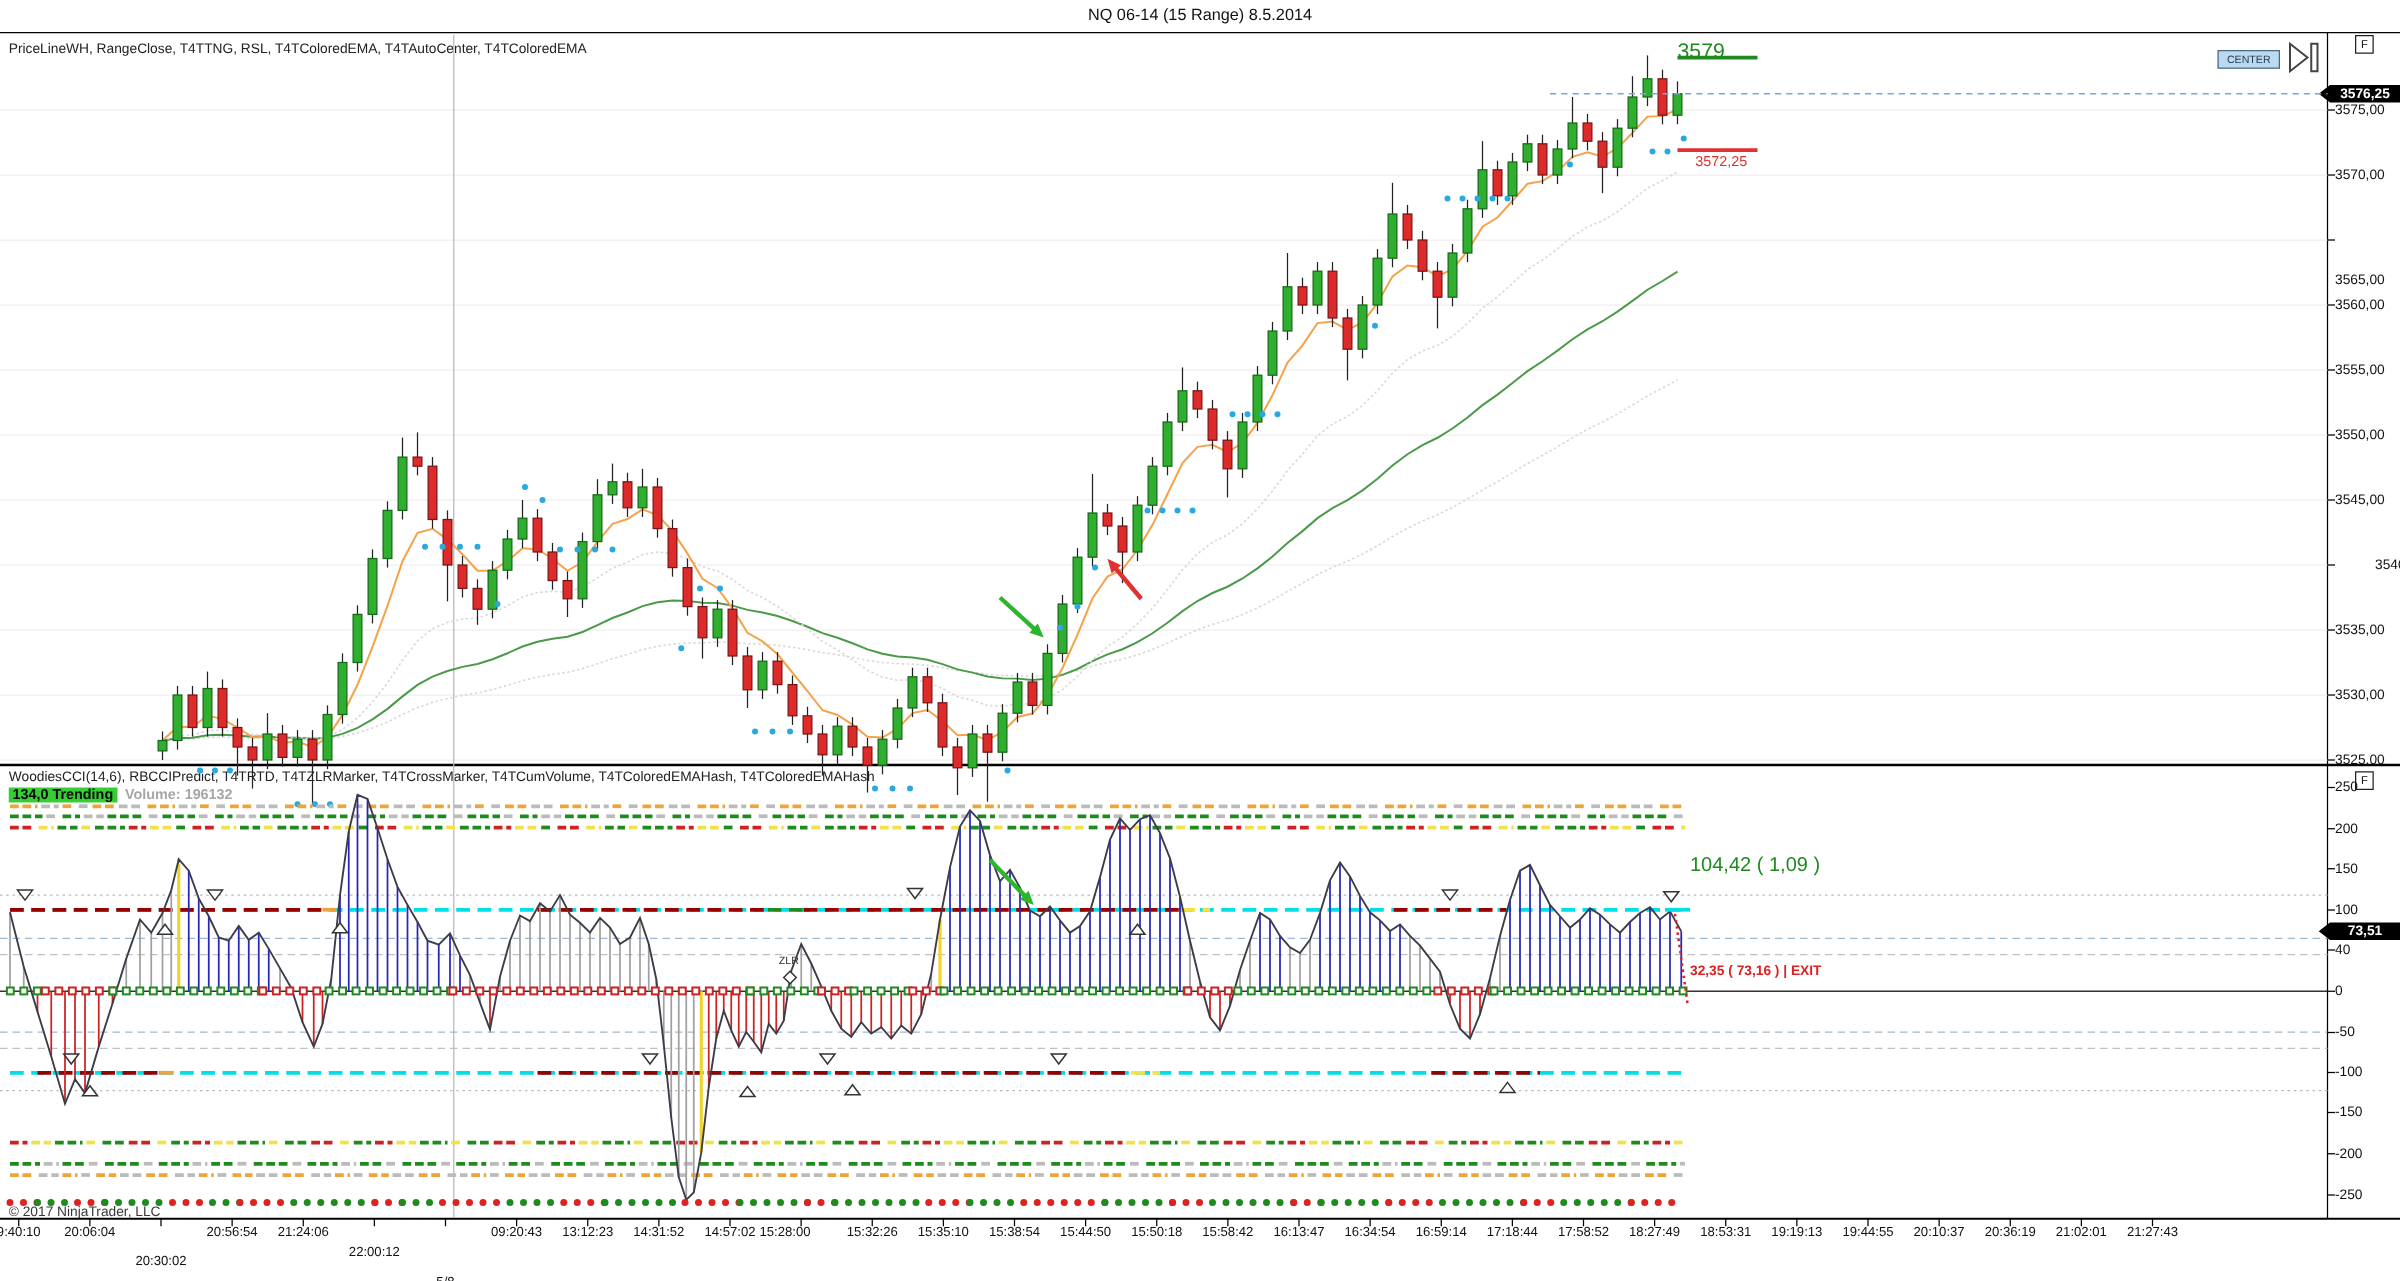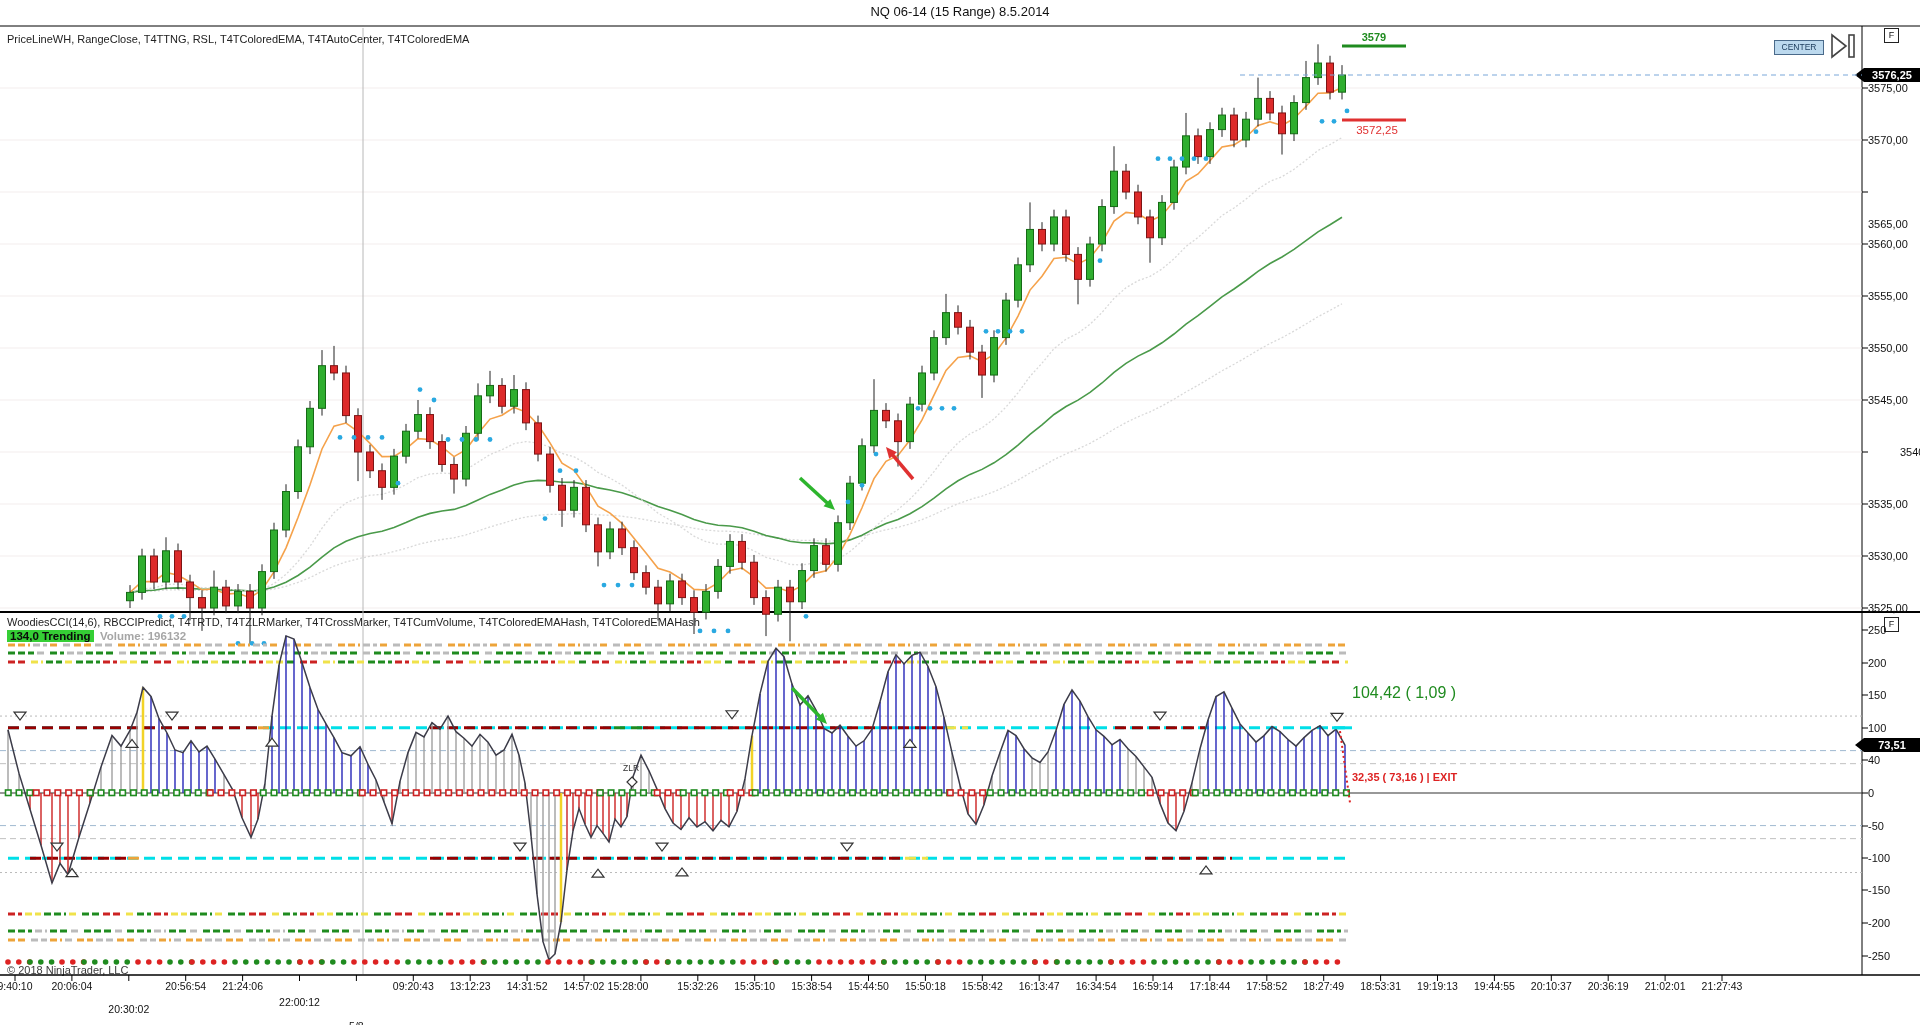--- a/index.html
+++ b/index.html
@@ -17,39 +17,39 @@
   .fbox{width:13px;height:13px;border:1px solid #222;background:#fff;font-size:9px;line-height:12px;
     text-align:center;color:#111;}
   #fbox1{top:28px;left:1884px;}
   #fbox2{top:617px;left:1884px;}
   .tag{width:56px;height:14px;background:#000;color:#fff;font-size:11px;font-weight:bold;
     line-height:14px;text-align:center;}
   .tag-tip{width:0;height:0;border-top:7px solid transparent;border-bottom:7px solid transparent;
     border-right:9px solid #000;}
   #price-tag{top:68px;left:1864px;}  #price-tip{top:68px;left:1855px;}
   #cci-tag{top:738px;left:1864px;}   #cci-tip{top:738px;left:1855px;}
-  #tgt-lbl{top:31px;left:1342px;width:64px;text-align:center;font-size:11px;font-weight:bold;color:#1f8b1f;}
+  #tgt-lbl{top:31px;left:1342px;width:64px;font-size:17px;font-weight:normal;color:#1f8b1f;}
   #stop-lbl{top:124px;left:1342px;width:70px;text-align:center;font-size:11.5px;color:#e03131;}
   #long-lbl{top:684px;left:1352px;font-size:16px;color:#1f8b1f;}
   #exit-lbl{top:771px;left:1352px;font-size:11px;font-weight:bold;color:#dd2222;}
   #zlr-lbl{top:763px;left:623px;font-size:8.5px;color:#333;}
   .axis-lbl{position:absolute;left:1868px;font-size:11px;color:#111;}
   .time-lbl{position:absolute;top:980px;font-size:10.5px;color:#111;transform:translateX(-50%);}
   #chart-svg{position:absolute;top:0;left:0;}
 </style>
 </head>
 <body>
 
 <div class="lbl" id="title">NQ 06-14 (15 Range)  8.5.2014</div>
 
 <div class="lbl" id="p1-ind">PriceLineWH, RangeClose, T4TTNG, RSL, T4TColoredEMA, T4TAutoCenter, T4TColoredEMA</div>
 <div class="lbl" id="p2-ind">WoodiesCCI(14,6), RBCCIPredict, T4TRTD, T4TZLRMarker, T4TCrossMarker, T4TCumVolume, T4TColoredEMAHash, T4TColoredEMAHash</div>
 <div class="lbl" id="cci-state">134,0 Trending</div>
 <div class="lbl" id="vol-lbl">Volume: 196132</div>
-<div class="lbl" id="copyright">© 2018 NinjaTrader, LLC</div>
+<div class="lbl" id="copyright">© 2017 NinjaTrader, LLC</div>
 
 <div class="abs" id="center-btn">CENTER</div>
 <div class="abs" id="skip-icon" style="top:32px;left:1828px;width:30px;height:28px;">
   <svg width="30" height="28">
       <polygon points="4,3 4,25 18,14" fill="#fff" stroke="#444" stroke-width="1.6"></polygon>
   <rect x="21" y="3" width="5" height="22" fill="#fff" stroke="#444" stroke-width="1.6"></rect>
     </svg>
 </div>
 <div class="abs fbox" id="fbox1">F</div>
 <div class="abs fbox" id="fbox2">F</div>

